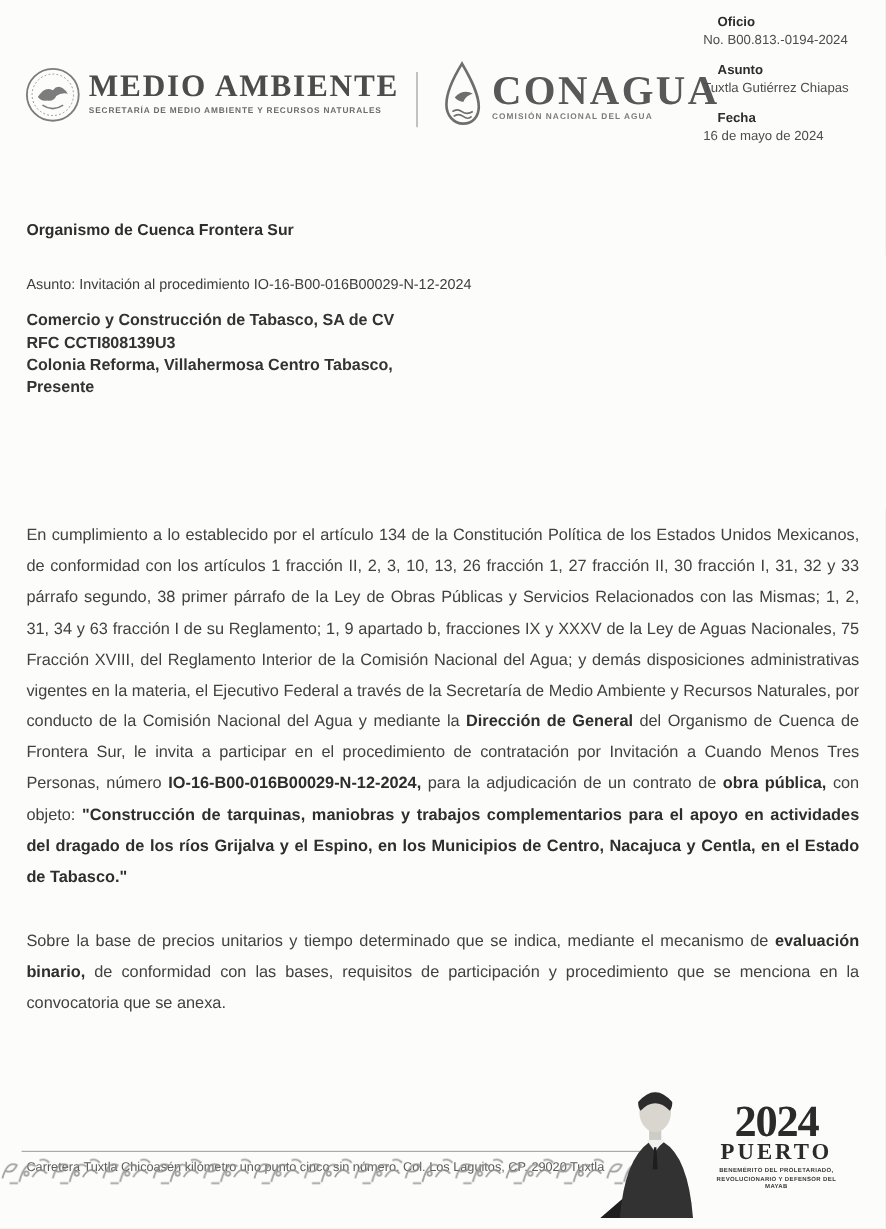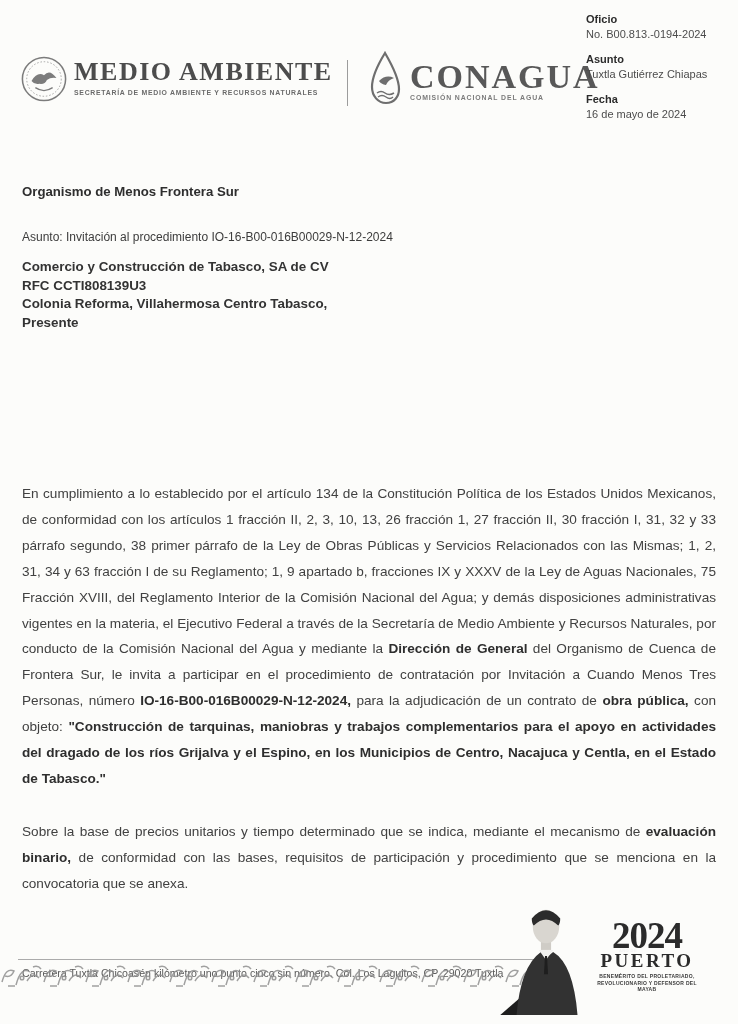--- a/index.html
+++ b/index.html
@@ -27,34 +27,34 @@
   .conagua{position:absolute;left:410px;top:63px;}
   .conagua .t{
     font-family:"Liberation Serif","DejaVu Serif",serif;
     font-weight:700;font-size:34px;letter-spacing:2px;color:#585858;line-height:28px;white-space:nowrap;
   }
   .conagua .s{
     font-size:6.9px;letter-spacing:.9px;color:#7b7b7b;font-weight:700;margin-top:3px;white-space:nowrap;
   }
   .meta{position:absolute;left:586px;top:12px;font-size:11px;line-height:15px;}
   .meta .group{margin-bottom:10px;}
-  .meta .label{font-weight:700;color:#2c2c2c;}
+  .meta .label{font-weight:700;color:#2c2c2c;margin-left:12px;}
   .meta .value{color:#4c4c4c;white-space:nowrap;}
   
   .sender{position:absolute;left:22px;top:184px;line-height:16.5px;color:#2e2e2e;}
   .sender .org{font-weight:700;font-size:13.2px;}
   .sender .div{font-weight:700;font-size:12.4px;}
   .subject{position:absolute;left:22px;top:230px;font-size:12px;color:#3c3c3c;}
   .recipient{position:absolute;left:22px;top:258px;font-size:13.4px;line-height:18.6px;font-weight:600;color:#333;}
   .attention{position:absolute;left:200px;top:371px;width:516px;text-align:right;font-size:13.2px;line-height:18.7px;color:#474747;}
   .attention .label{font-weight:700;color:#2e2e2e;}
   
   .body-par{
     position:absolute;left:22px;width:694px;
-    font-size:13.6px;line-height:25.9px;text-align:justify;color:#414141;margin-top:48px;
+    font-size:13.6px;line-height:25.9px;text-align:justify;color:#414141;
   }
   .par1{top:433px;}
   .par2{top:771px;}
   .b{font-weight:700;color:#2e2e2e;}
   
   .footer-address{position:absolute;left:22px;top:921px;width:520px;font-size:10.6px;line-height:21px;color:#5a5a5a;white-space:pre-wrap;}
   .footer-rule{position:absolute;left:18px;top:959px;width:525px;height:1px;background:#ababab;}
   .greca{position:absolute;left:0;top:963px;width:548px;height:25px;z-index:1;}
   .portrait{position:absolute;left:500px;top:893px;width:92px;height:122px;z-index:2;}
   .emblem-text{position:absolute;left:563px;top:919px;width:168px;text-align:center;z-index:2;color:#2b2b2b;}
@@ -119,21 +119,21 @@
       <div class="label">Asunto</div>
       <div class="value">Tuxtla Gutiérrez Chiapas</div>
     </div>
     <div class="group">
       <div class="label">Fecha</div>
       <div class="value">16 de mayo de 2024</div>
     </div>
   </div>
 
   <div class="sender">
-    <div class="org">Organismo de Menos Frontera Sur</div>
+    <div class="org">Organismo de Cuenca Frontera Sur</div>
   </div>
 
   <div class="subject">Asunto: Invitación al procedimiento IO-16-B00-016B00029-N-12-2024</div>
 
   <div class="recipient">
     <div>Comercio y Construcción de Tabasco, SA de CV</div>
     <div>RFC CCTI808139U3</div>
     <div>Colonia Reforma, Villahermosa Centro Tabasco,</div>
     <div>Presente</div>
   </div>

